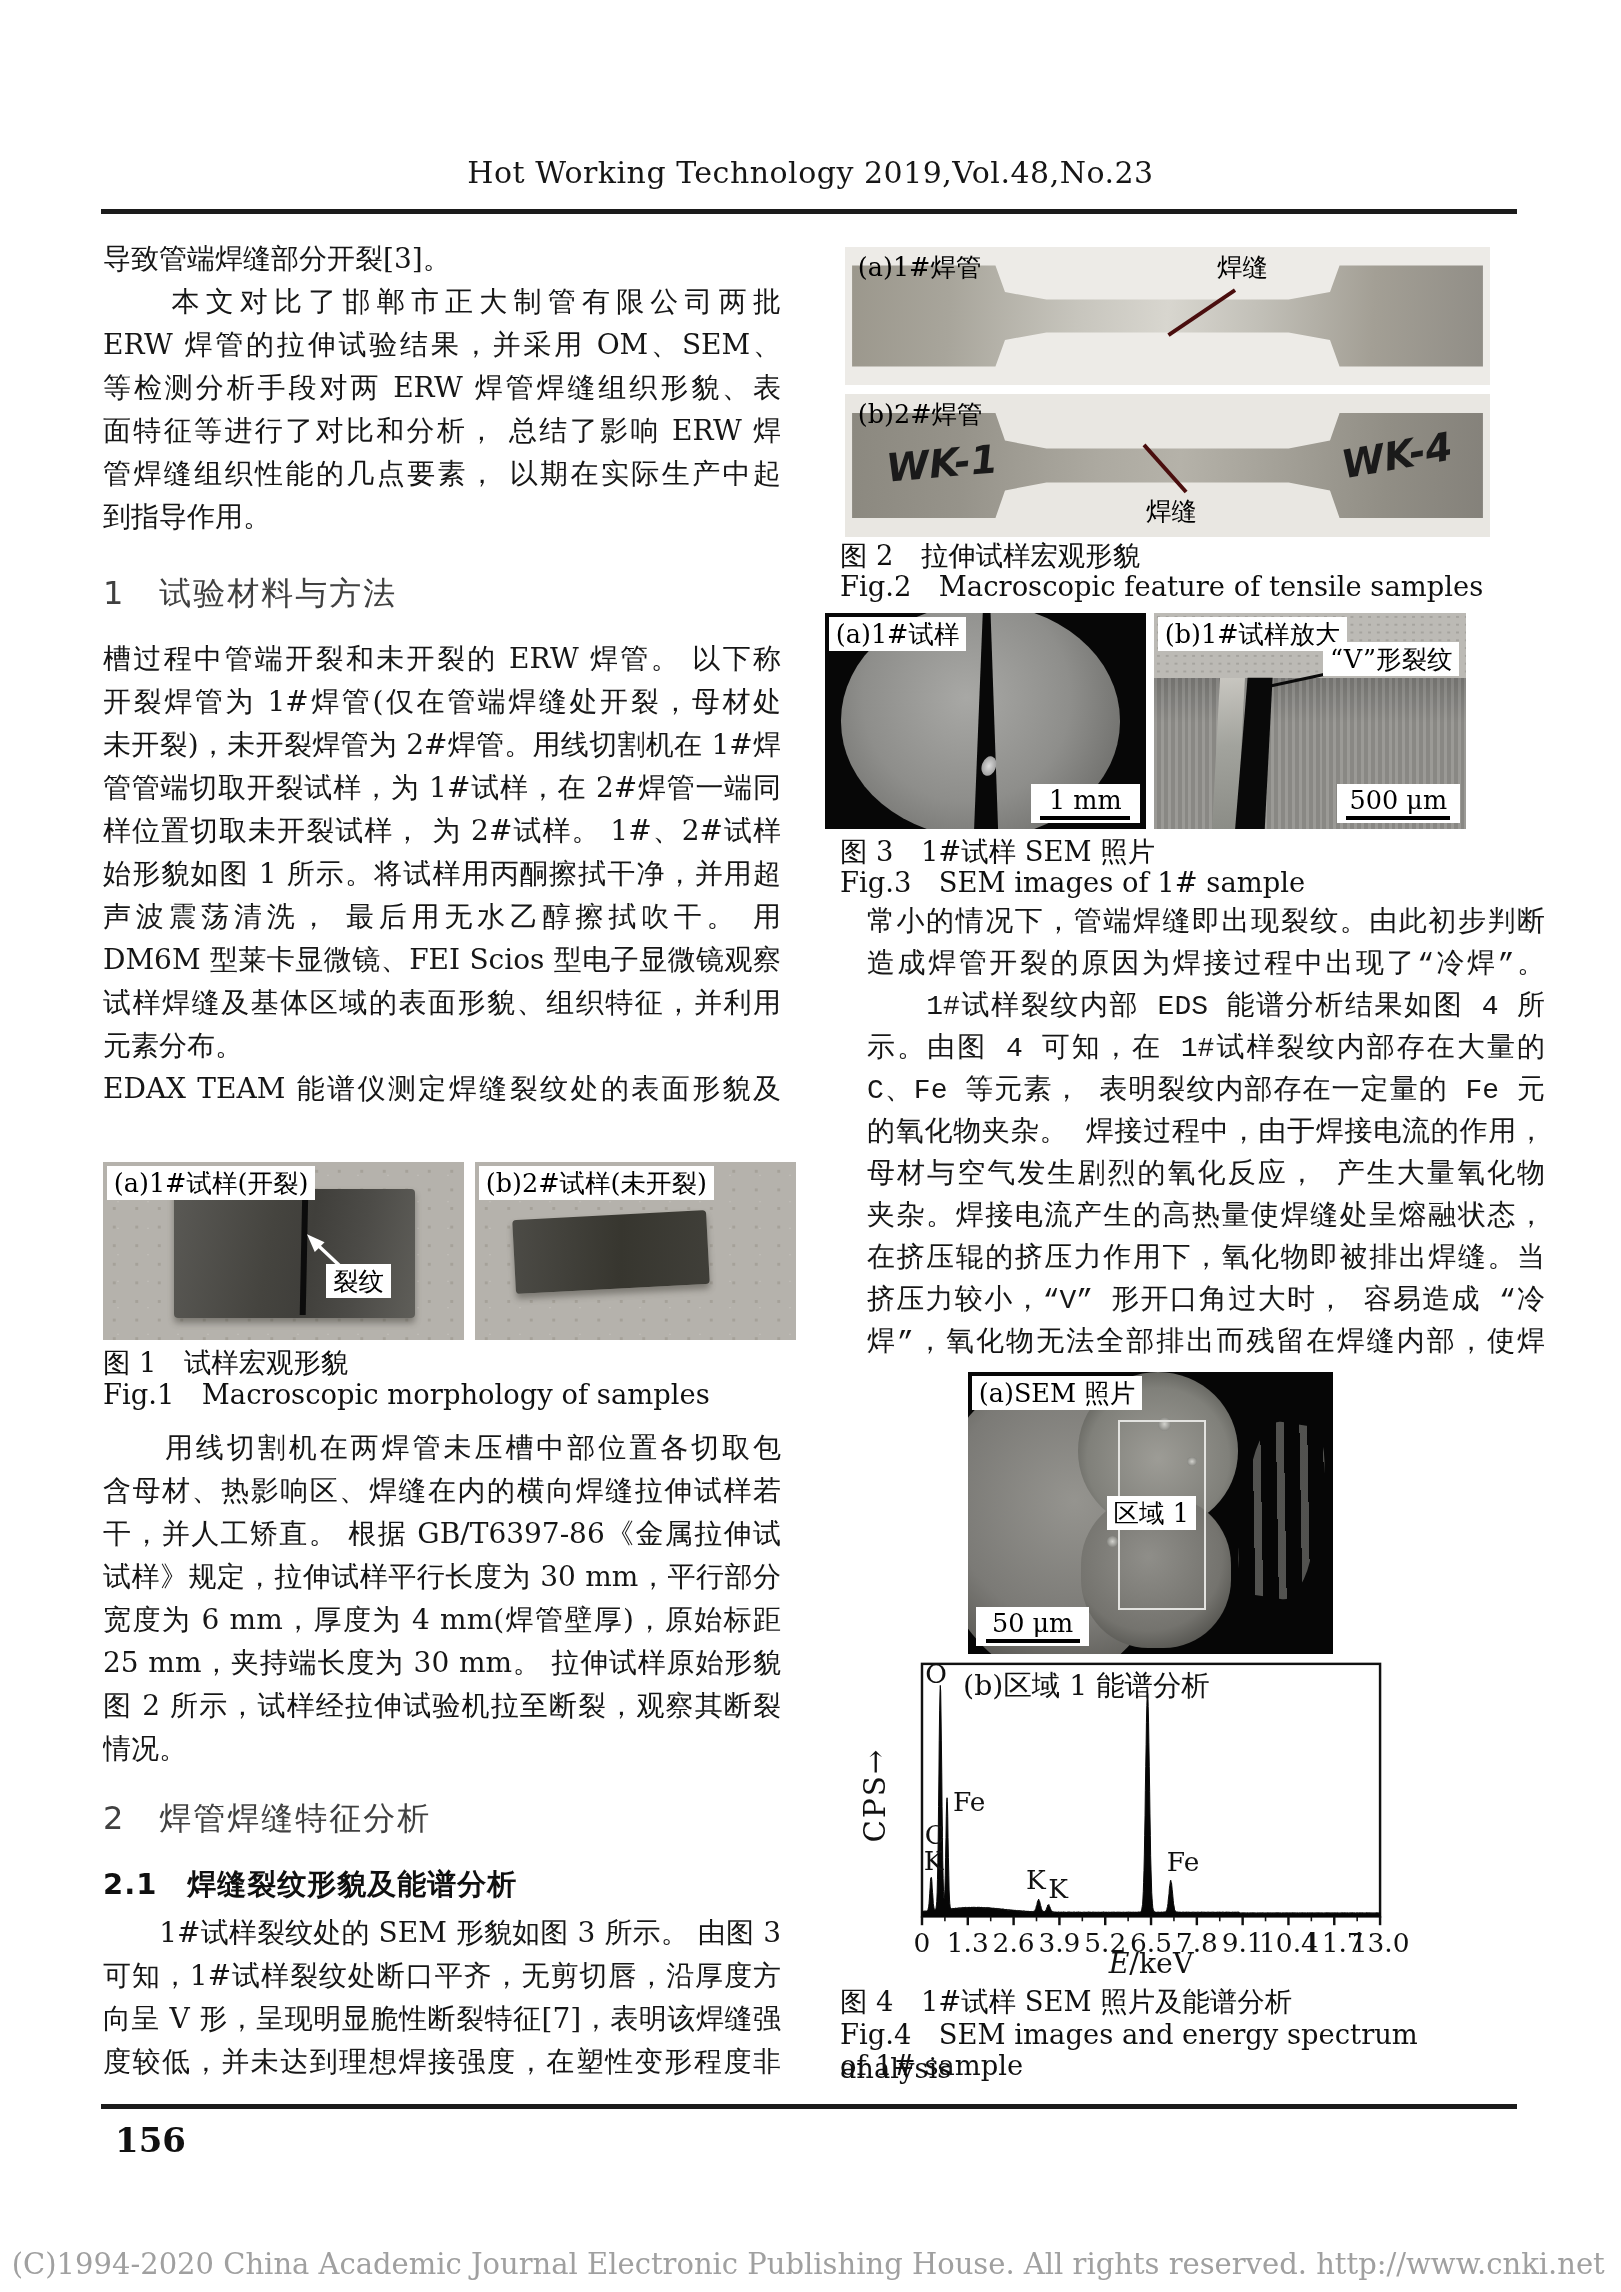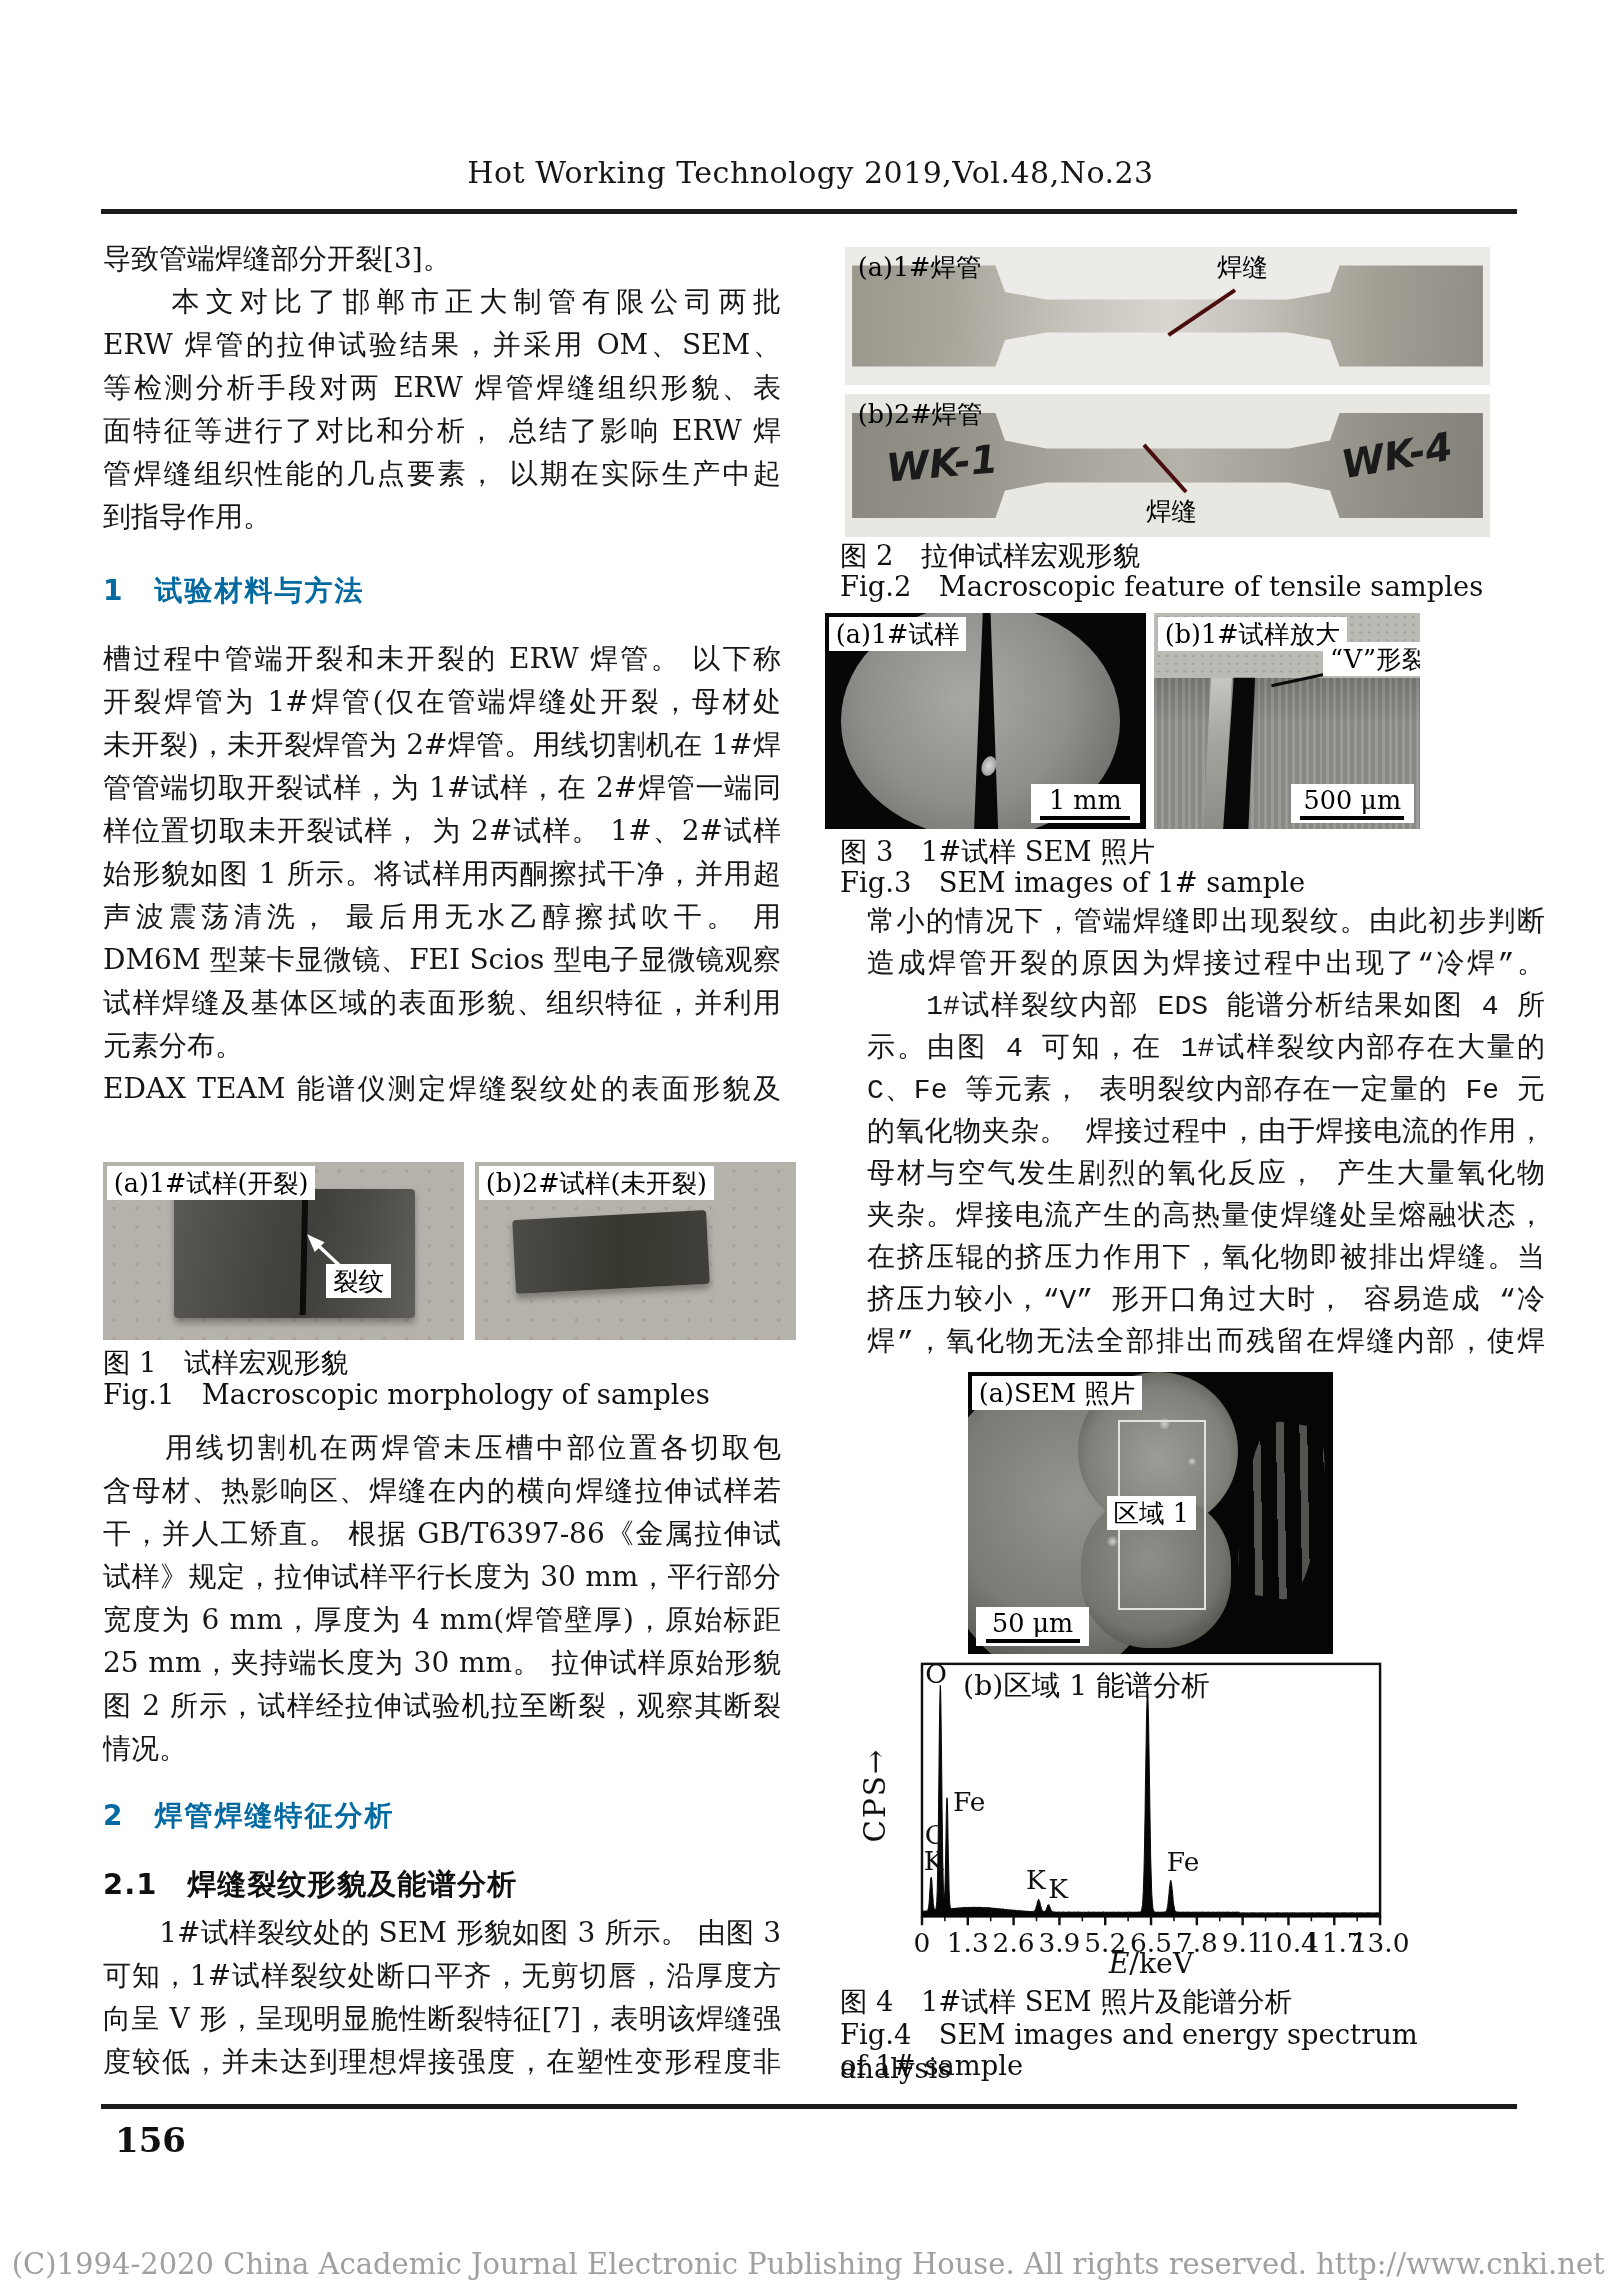--- a/index.html
+++ b/index.html
@@ -7,21 +7,21 @@
         font-family:"DejaVu Serif","Liberation Serif",serif;color:#151515;}
   .abs{position:absolute;}
   .jheader{position:absolute;left:0;right:0;top:155px;text-align:center;font-size:30px;color:#161616;letter-spacing:0.5px;}
   .rule{position:absolute;left:101px;width:1416px;height:4.9px;background:#1b1b1b;}
   .lines{position:absolute;left:103px;width:678px;}
   .lines.rcol{left:867px;font-family:Liberation Mono, monospace;}
   .tline{font-size:28px;height:43px;line-height:43px;text-align:justify;text-align-last:justify;overflow:hidden;color:#161616;}
   .lh43 .tline{height:42px;line-height:42px;}
   .tline.noj{text-align:left;text-align-last:left;}
   .h1{position:absolute;left:103px;font-family:"DejaVu Sans","Liberation Sans",sans-serif;
-      font-weight:bold;font-size:28px;color:#0369a1;letter-spacing:2px;}
+      font-weight:normal;font-size:32px;color:#404040;letter-spacing:2px;}
   .h21{position:absolute;left:103px;font-family:"DejaVu Sans","Liberation Sans",sans-serif;
       font-weight:bold;font-size:29px;color:#101010;letter-spacing:1px;}
   .cap{position:absolute;font-size:27.4px;color:#101010;}
   .photo{position:absolute;overflow:hidden;}
   .flabel{position:absolute;background:#ffffff;color:#000;font-size:25.5px;line-height:32px;padding:1px 6.9px;white-space:nowrap;z-index:6;}
   .scalebox{position:absolute;background:#ffffff;color:#000;text-align:center;padding:2px 7.8px 2.9px;z-index:6;}
   .scalebox .stext{font-size:25.5px;line-height:29px;}
   .scalebox .bar{height:3.9px;background:#000;margin:1px 2px 0;}
   .ov{position:absolute;left:0;top:0;z-index:4;}
   
@@ -172,21 +172,21 @@
     <div class="photo f3abg" style="left:0;top:0;width:321px;height:216px">
       <div class="f3ell"></div>
       <div class="f3crackA"></div>
       <div class="f3speck"></div>
       <span class="flabel" style="top:3.9px;left:3.9px">(a)1#试样</span>
       <div class="scalebox" style="right:5.9px;bottom:5.9px;min-width:94px">
         <div class="stext">1 mm</div>
         <div class="bar"></div>
       </div>
     </div>
-    <div class="photo" style="left:329px;top:0;width:266px;height:216px;background:#90908c">
+    <div class="photo" style="left:329px;top:0;width:312px;height:216px;background:#90908c">
       <div class="f3top"></div>
       <div class="f3low"></div>
       <div class="f3ridge"></div>
       <div class="f3crackB"></div>
       <svg class="ov" width="323" height="216" viewBox="0 0 330 220">
         <line x1="176" y1="62" x2="120" y2="74" stroke="#0a0a0a" stroke-width="3"></line>
       </svg>
       <span class="flabel" style="top:3.9px;left:3.9px">(b)1#试样放大</span>
       <span class="flabel" style="top:29px;left:169px">“V”形裂纹</span>
       <div class="scalebox" style="right:5.9px;bottom:5.9px;min-width:108px">

